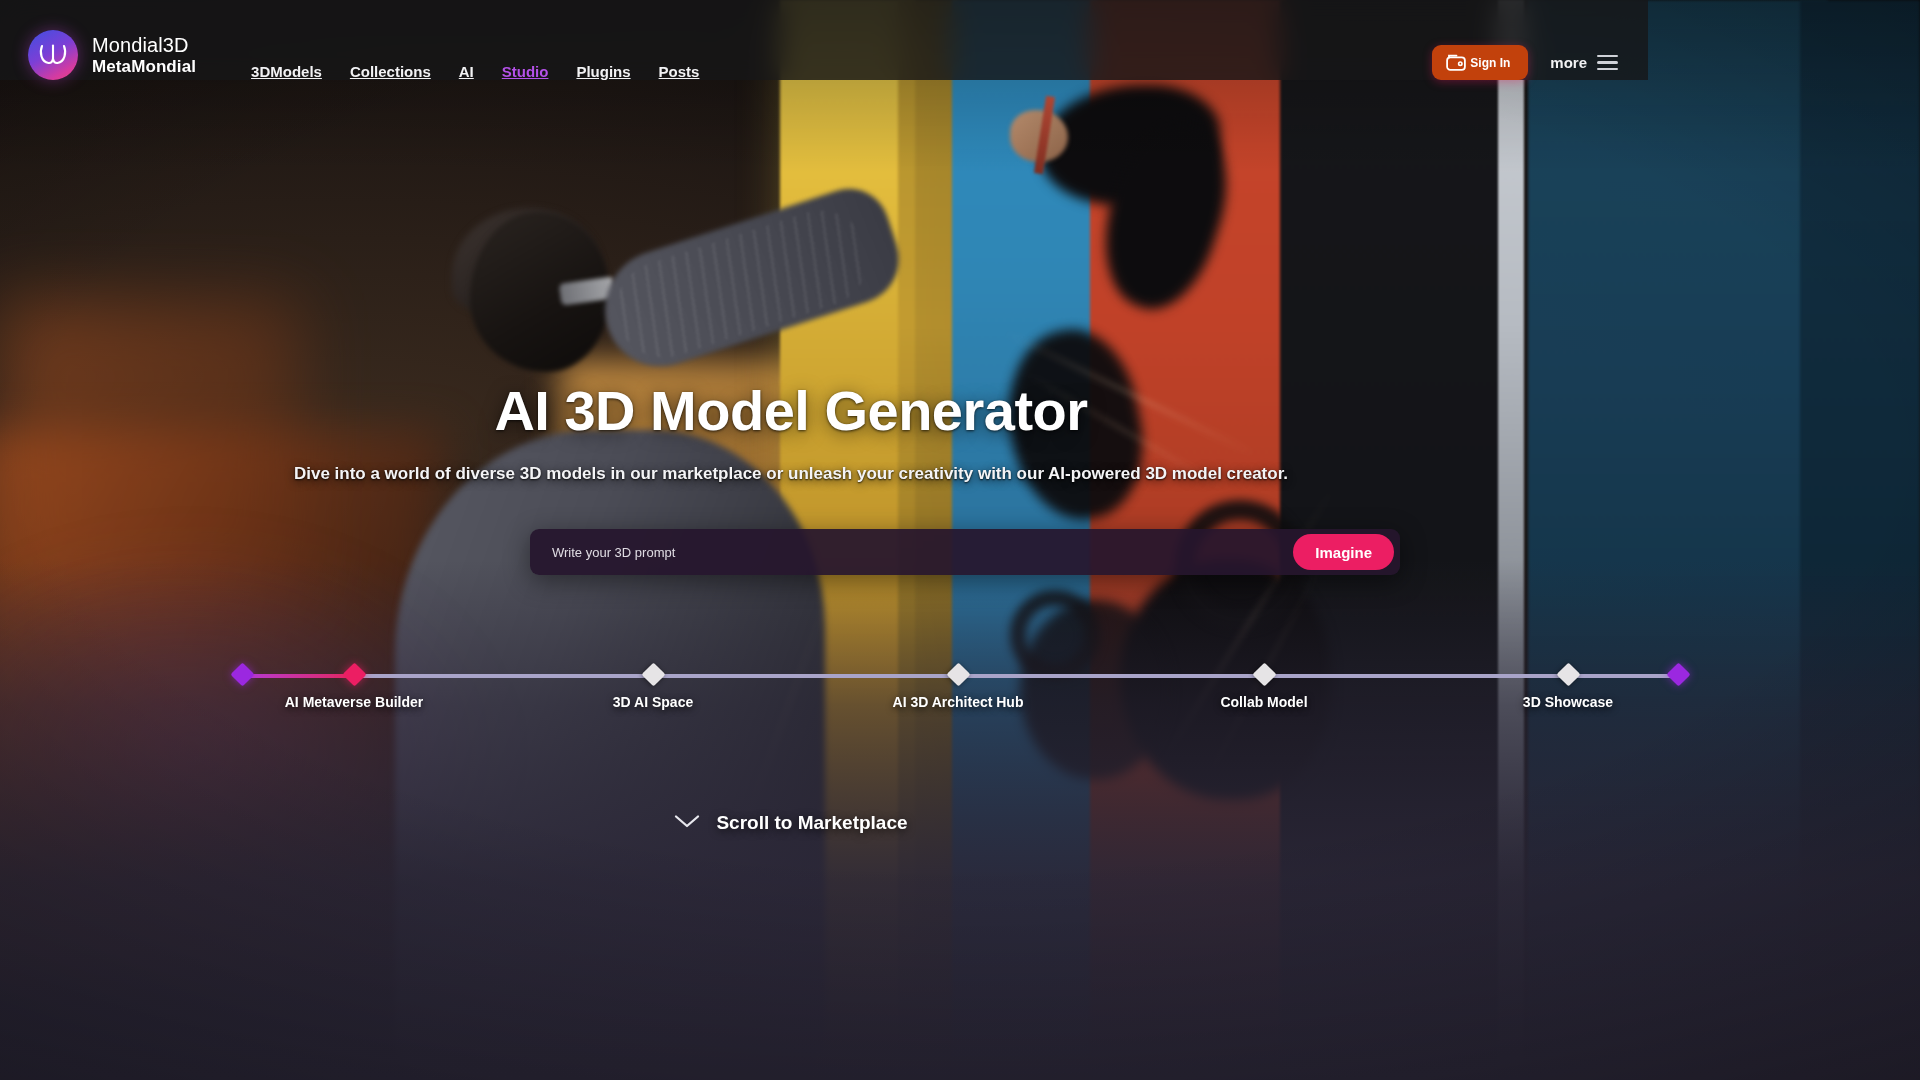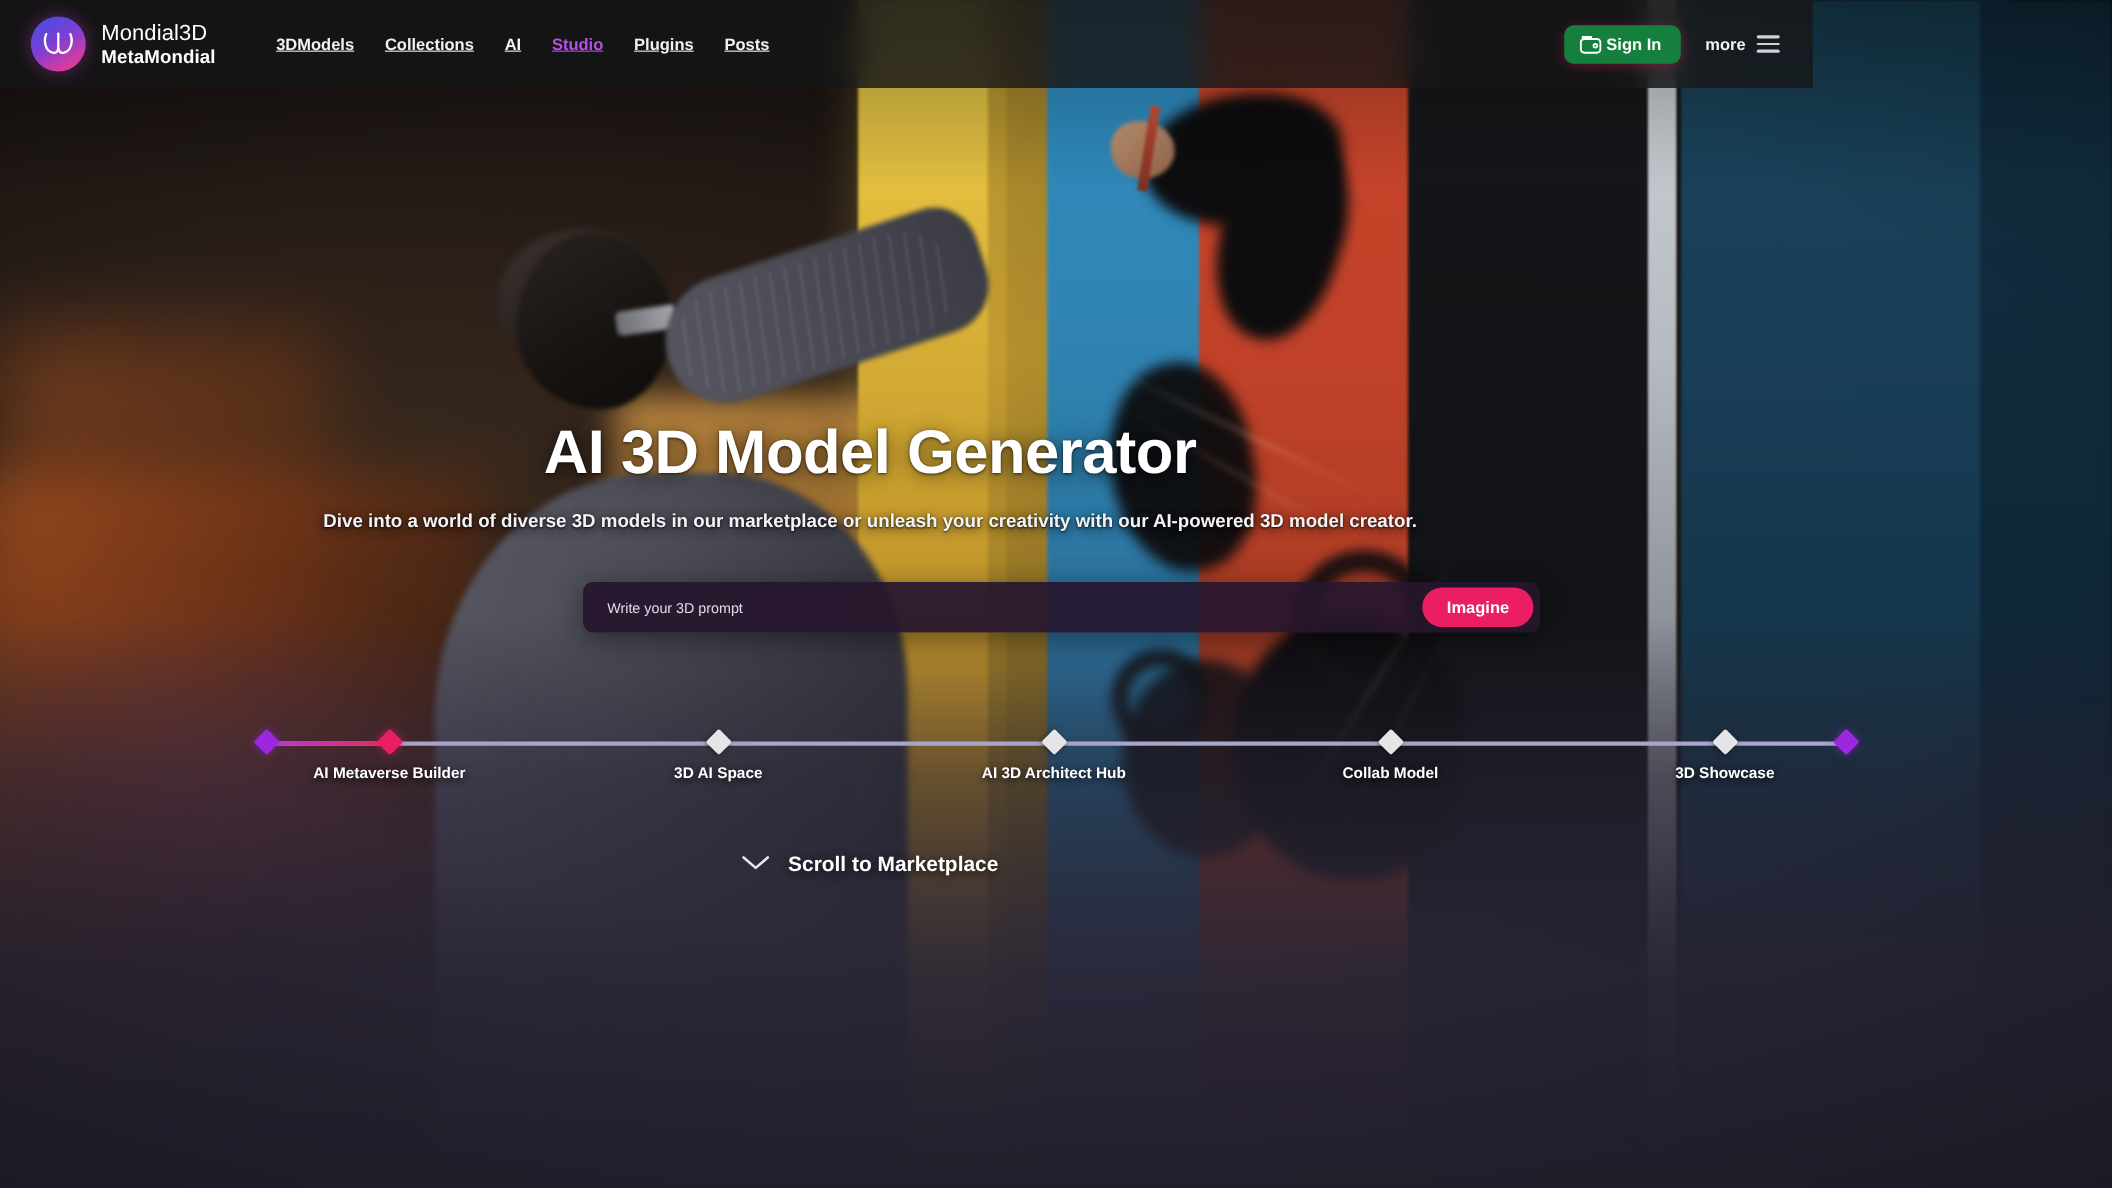--- a/index.html
+++ b/index.html
@@ -168,21 +168,21 @@
   .bg-vignette{
     position:absolute; inset:0;
     background:
       radial-gradient(120% 95% at 50% 42%, rgba(0,0,0,0) 40%, rgba(0,0,0,.38) 78%, rgba(0,0,0,.62) 100%),
       linear-gradient(180deg, rgba(0,0,0,.30) 0%, rgba(0,0,0,0) 16%);
   }
 
   
   #header{
     position:absolute; left:0; top:0; width:1648px; height:80px;
-    display:flex; align-items:center; z-index:40;
+    display:flex; align-items:flex-end; z-index:40;
     background:rgba(22,22,24,.80);
     backdrop-filter:blur(14px);
   }
   .brand{ display:flex; align-items:center; gap:14px; margin-left:28px; cursor:pointer;}
   .brand-mark{
     width:50px; height:50px; border-radius:50%;
     background:linear-gradient(150deg,#3f4fe0 0%,#7b3fd6 45%,#d63ba0 80%,#e8457f 100%);
     display:flex; align-items:center; justify-content:center;
     box-shadow:0 0 16px rgba(170,60,190,.45);
   }
@@ -192,23 +192,23 @@
 
   #nav{ display:flex; align-items:center; gap:28px; margin-left:55px; }
   .nav-link{
     color:#f2f2f4; font-size:15px; font-weight:700; cursor:pointer; white-space:nowrap;text-decoration:underline;
   }
   .nav-link.active{ color:#b451e8; }
 
   .header-right{ margin-left:auto; display:flex; align-items:center; gap:22px; margin-right:30px; }
   #signin-btn{
     display:flex; align-items:center; gap:4px;
-    background:#15803d; color:#fff; border:none;
+    background:#c2410c; color:#fff; border:none;
     padding:9px 18px 9px 14px; border-radius:9px;
-    font-size:15px; font-weight:700; cursor:pointer;
+    font-size:12px; font-weight:700; cursor:pointer;
     font-family:"Liberation Sans", sans-serif;
     box-shadow:0 2px 10px rgba(234,30,99,.35);
   }
   #more-btn{ display:flex; align-items:center; gap:10px; cursor:pointer; }
   .more-label{ color:#f2f2f4; font-size:15px; font-weight:700; }
   .burger{ display:flex; flex-direction:column; gap:4px; }
   .burger span{ display:block; width:21px; height:2.6px; background:#cfd2d8; border-radius:2px; }
 
   
   #hero-content{
@@ -270,21 +270,21 @@
   .node.plain{ background:#e6e4e6; box-shadow:0 1px 5px rgba(0,0,0,.45); }
 
   .node-label{
     position:absolute; top:34px; transform:translateX(-50%);
     color:#fff; font-size:14px; font-weight:700; white-space:nowrap;
     text-shadow:0 2px 7px rgba(0,0,0,.8);
   }
 
   
   #scroll-cta{
-    position:absolute; top:776px; left:0; width:100%;
+    position:absolute; top:812px; left:0; width:100%;
     display:flex; align-items:center; justify-content:center; gap:16px;
     cursor:pointer; z-index:30;
   }
   #scroll-cta .chev{ display:block; }
   #scroll-cta .cta-label{
     color:#fff; font-size:19px; font-weight:700;
     text-shadow:0 2px 9px rgba(0,0,0,.7);
   }
 </style>
 </head>

